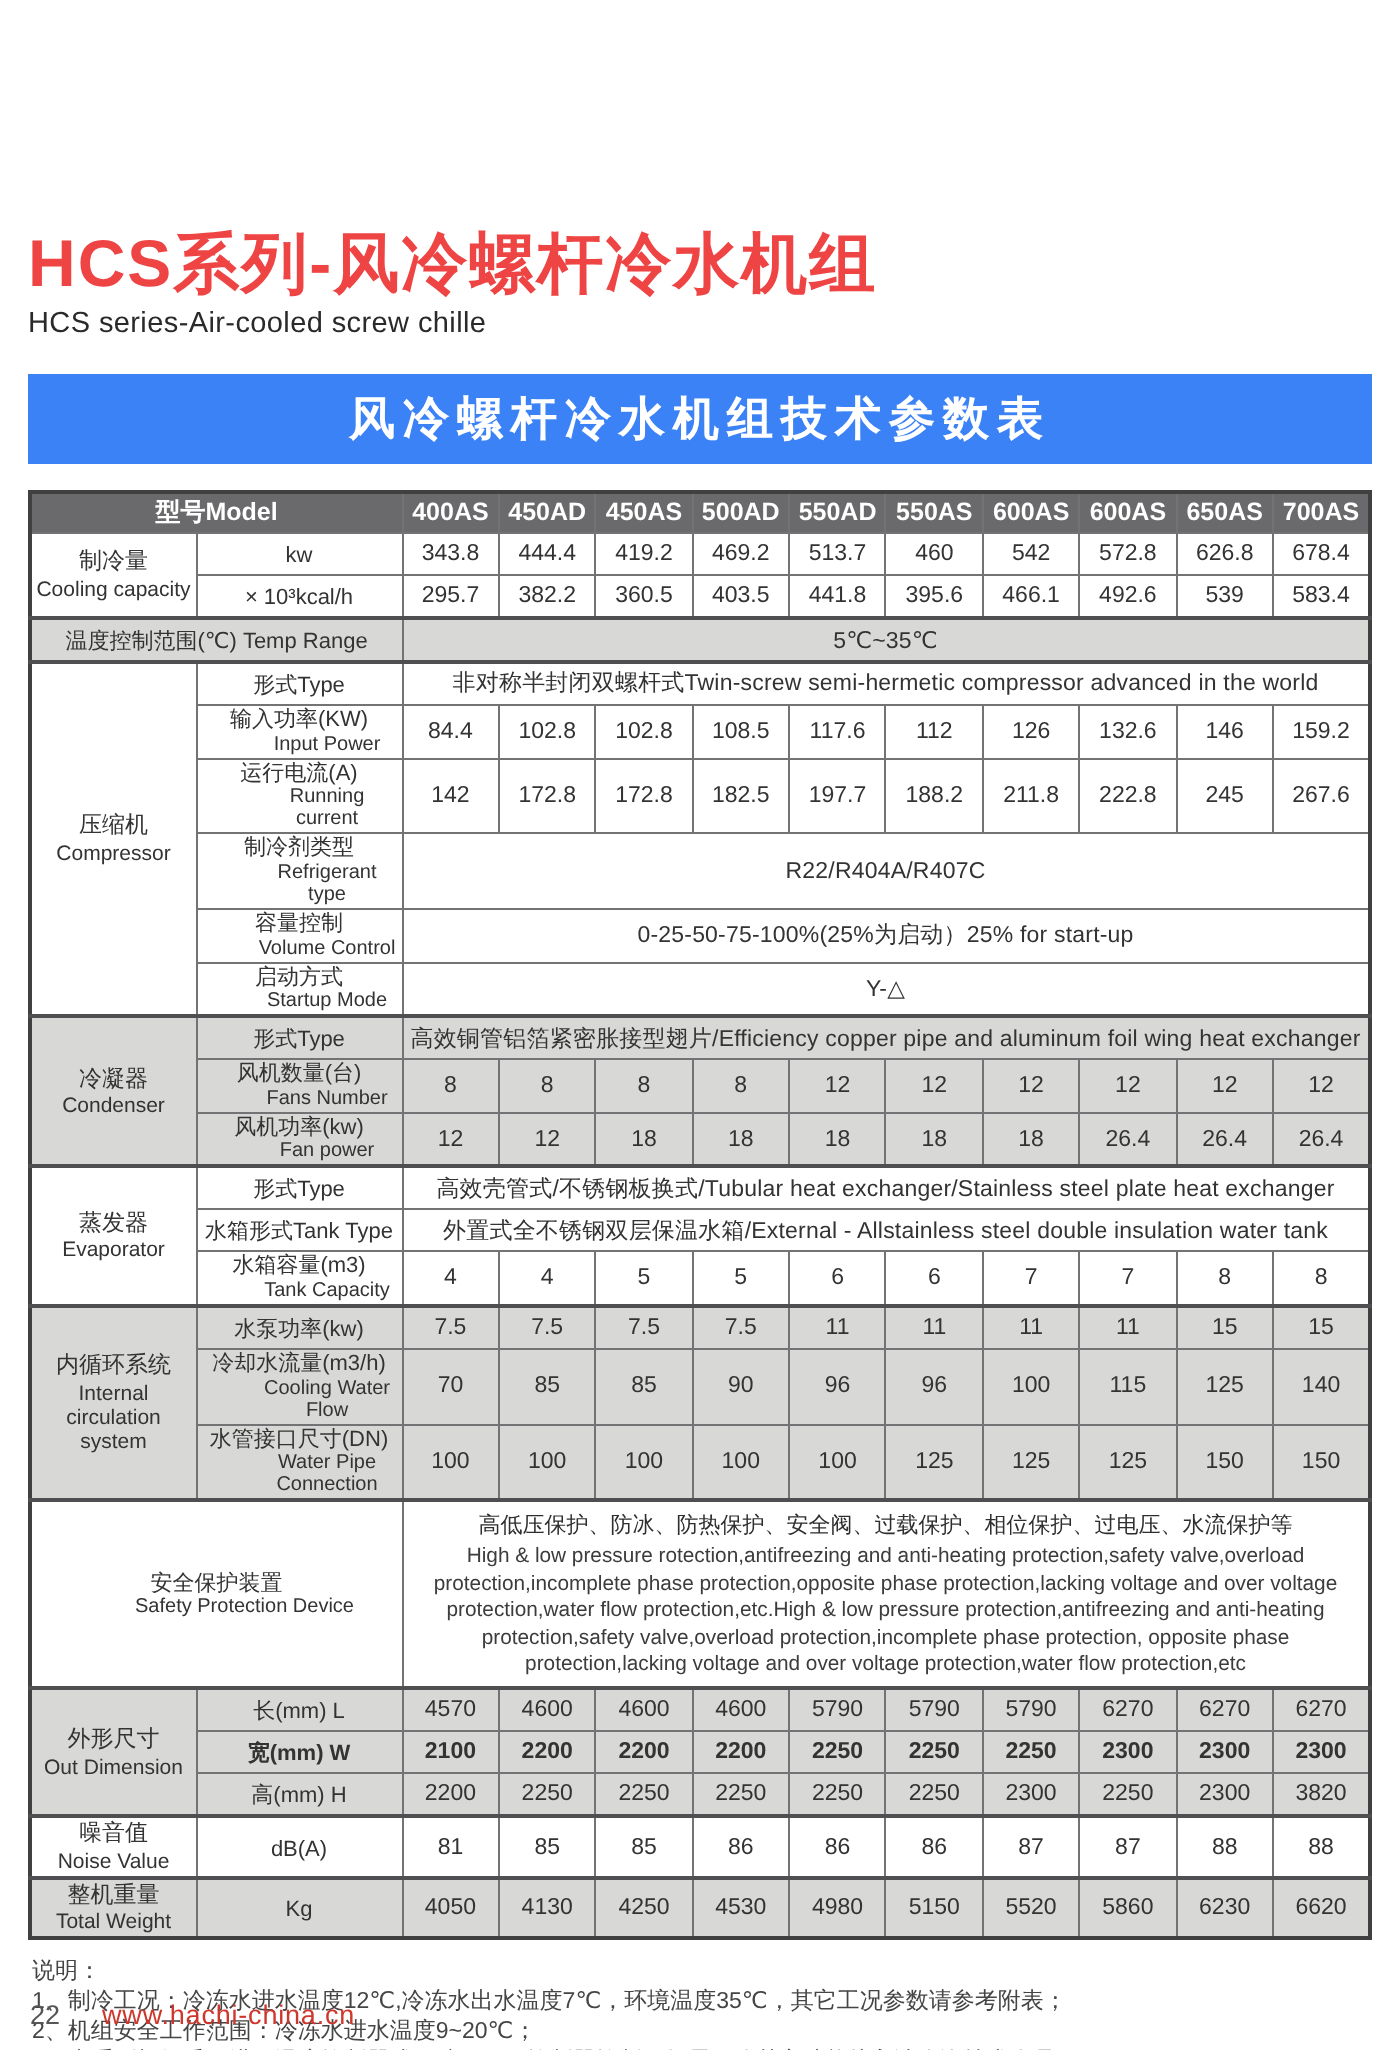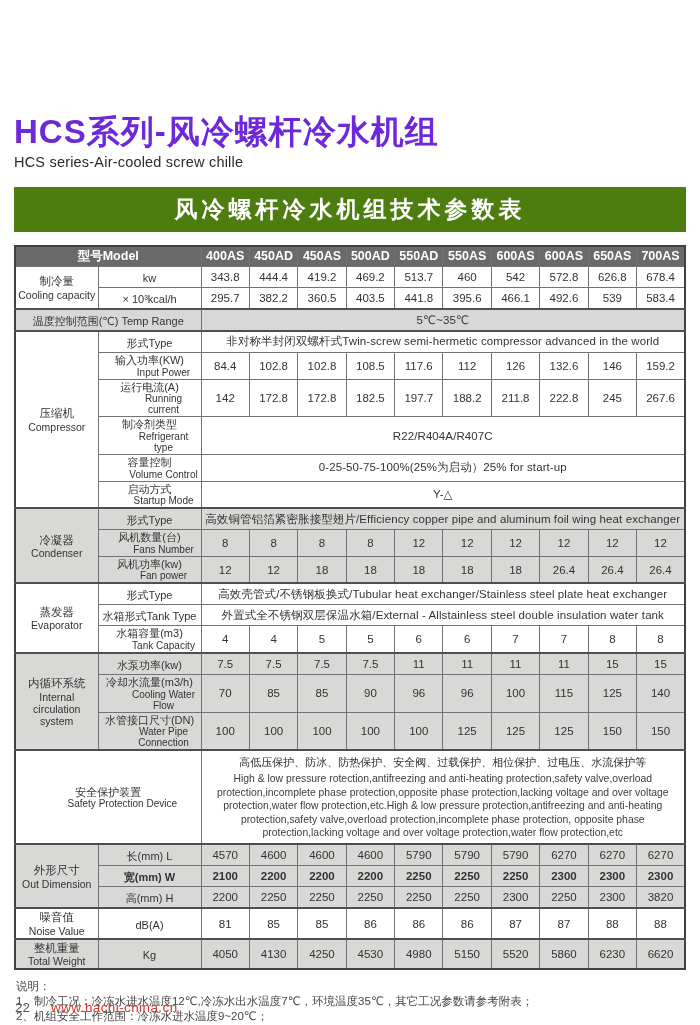--- a/index.html
+++ b/index.html
@@ -9,29 +9,29 @@
     background:#ffffff;
     font-family:"Liberation Sans","DejaVu Sans",sans-serif;
     position:relative;
     overflow:hidden;
   }
   .page { width:700px; height:1025px; position:relative; }
 
   
   .head-block { padding:113px 14px 0 14px; }
   h1.title {
-    margin:0; font-size:33px; font-weight:bold; color:#6d28d9;
+    margin:0; font-size:33px; font-weight:bold; color:#ef4444;
     letter-spacing:1px; line-height:1.15;
   }
   .subtitle { margin-top:3px; font-size:14.5px; color:#2a2a2a; letter-spacing:0.2px; }
 
   
   .banner {
     margin:17px 14px 0 14px; height:45px;
-    background:#4d7c0f;
+    background:#3b82f6;
     display:flex; align-items:center; justify-content:center;
   }
   .banner span {
     color:#ffffff; font-size:23px; font-weight:bold; letter-spacing:4px;
   }
 
   
   table.spec {
     width:672px; margin:13px 14px 0 14px;
     border-collapse:collapse; table-layout:fixed;

